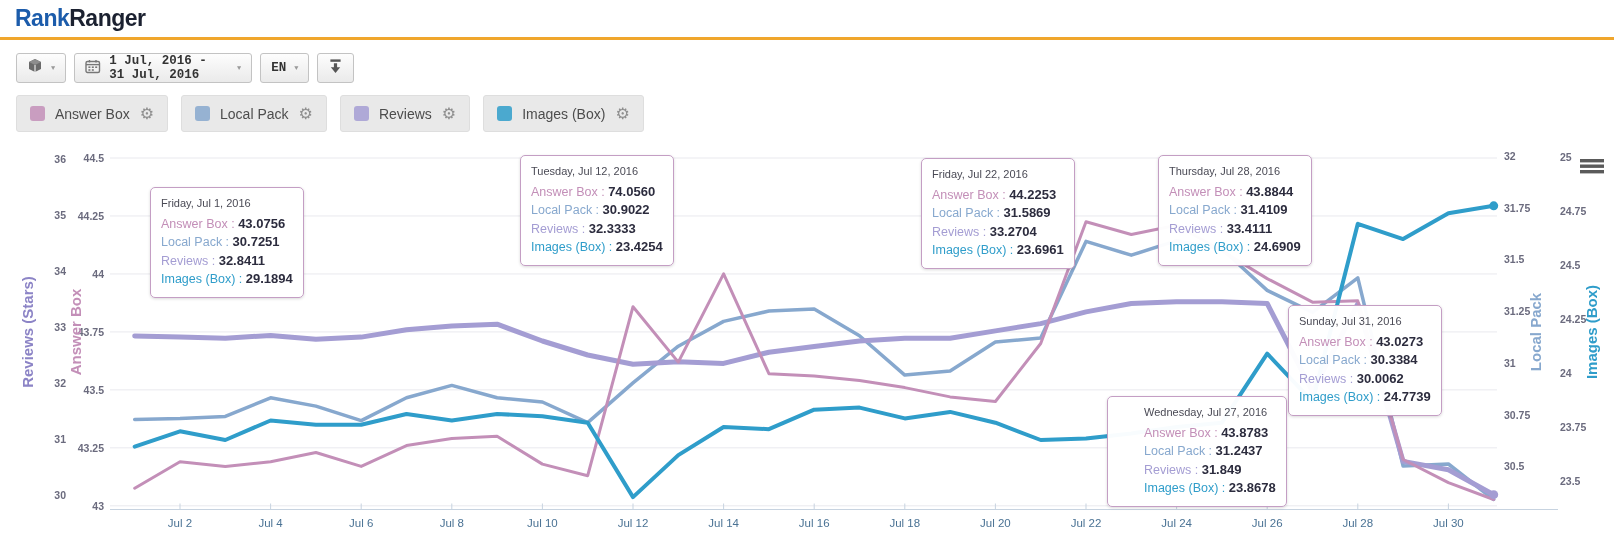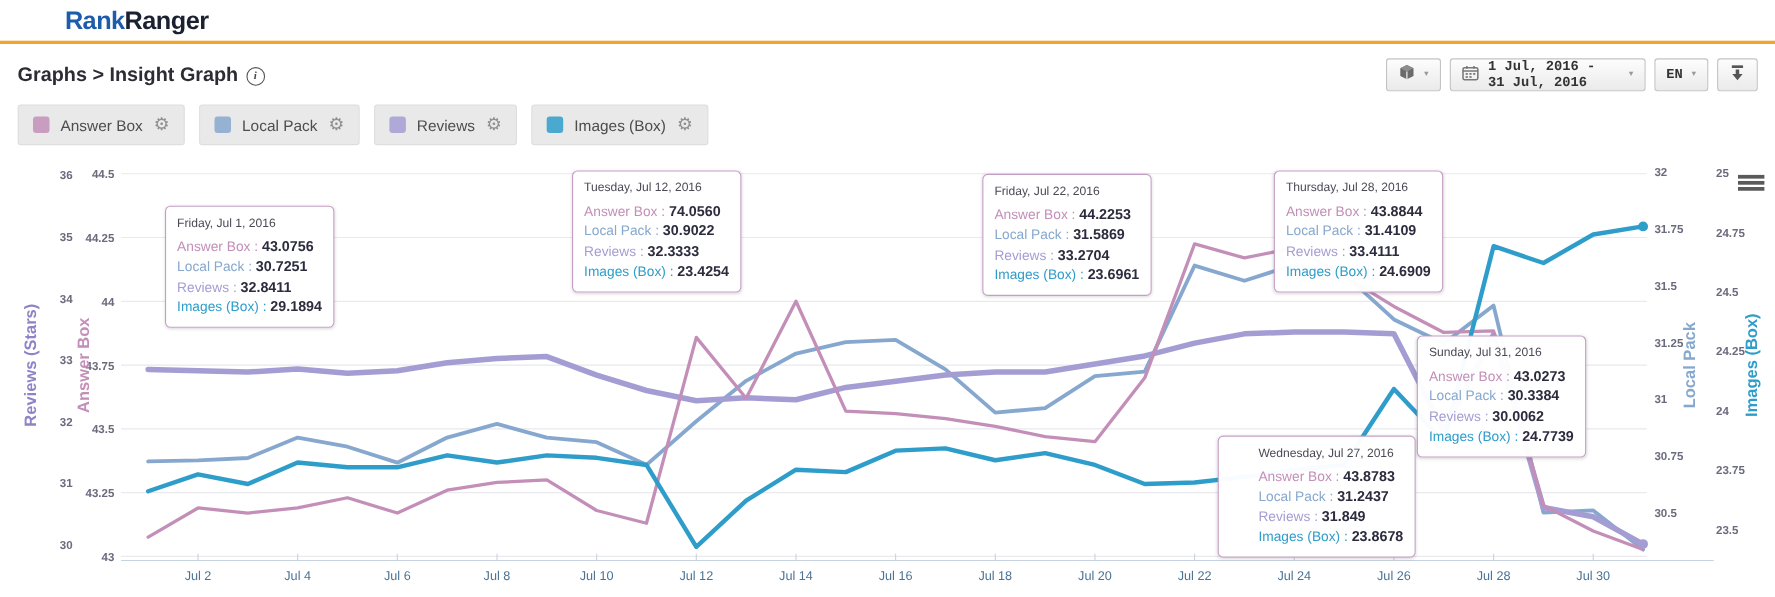--- a/index.html
+++ b/index.html
@@ -1,20 +1,20 @@
 <!DOCTYPE html>
 <html><head>
 <meta charset="utf-8">
 <style>
   html,body{margin:0;padding:0;}
   body{width:1614px;height:543px;overflow:hidden;background:#fff;
        font-family:"Liberation Sans",sans-serif;-webkit-font-smoothing:antialiased;}
   
   .app-header{height:37px;border-bottom:3px solid #f0a62c;display:flex;align-items:center;padding-left:15px;background:#fff;}
-  .logo{font-size:23px;font-weight:bold;letter-spacing:-.5px;margin-left:44px;}
+  .logo{font-size:23px;font-weight:bold;letter-spacing:-.5px;}
   .logo .p1{color:#1c5cab;}
   .logo .p2{color:#1b2130;}
   
   .nav-row{display:flex;justify-content:space-between;align-items:center;padding:13px 16px 4px 16px;}
   .breadcrumb{font-size:18px;font-weight:bold;color:#2c2c35;display:flex;align-items:center;gap:7px;}
   .info-icon{width:15px;height:15px;border:1.4px solid #555;border-radius:50%;font:italic bold 10px "Liberation Serif",serif;
              display:inline-flex;align-items:center;justify-content:center;color:#444;margin-top:2px;}
   .controls{display:flex;gap:8px;align-items:center;}
   .btn{height:30px;display:inline-flex;align-items:center;gap:8px;padding:0 10px;box-sizing:border-box;
        background:linear-gradient(#fdfdfd,#eaeaea);border:1px solid #c3c3c3;border-radius:3px;
@@ -40,24 +40,20 @@
 </head>
 <body>
 
 <header class="app-header">
   <div class="logo">
     <span class="p1">Rank</span><span class="p2">Ranger</span>
   </div>
 </header>
 
 <div class="nav-row">
-  <div class="breadcrumb">
-    <span>Graphs &gt; Insight Graph</span>
-    <span class="info-icon">i</span>
-  </div>
   <div class="controls">
     <button class="btn">
       <span>
         <svg width="16" height="16" viewBox="0 0 16 16">
             <path d="M8 1 14 4v7L8 14 2 11V4Z" fill="#6a6a6a"></path>
             <path d="M8 1 14 4 8 7 2 4Z" fill="#8d8d8d"></path>
             <path d="M8 7v7" stroke="#fff" stroke-width="1"></path>
           </svg>
       </span>
       <span class="caret">▼</span>
@@ -206,21 +202,21 @@
       <div class="tt-row"><span style="color: rgb(164, 157, 211);">Reviews : </span><span class="tt-val">32.8411</span></div>
       <div class="tt-row"><span style="color: rgb(47, 157, 202);">Images (Box) : </span><span class="tt-val">29.1894</span></div>
     </div>
     <div class="tooltip" style="left: 520px; top: 17px;">
       <div class="tt-title">Tuesday, Jul 12, 2016</div>
       <div class="tt-row"><span style="color: rgb(195, 143, 184);">Answer Box : </span><span class="tt-val">74.0560</span></div>
       <div class="tt-row"><span style="color: rgb(135, 168, 206);">Local Pack : </span><span class="tt-val">30.9022</span></div>
       <div class="tt-row"><span style="color: rgb(164, 157, 211);">Reviews : </span><span class="tt-val">32.3333</span></div>
       <div class="tt-row"><span style="color: rgb(47, 157, 202);">Images (Box) : </span><span class="tt-val">23.4254</span></div>
     </div>
-    <div class="tooltip" style="left: 893px; top: 20px;">
+    <div class="tooltip" style="left: 921px; top: 20px;">
       <div class="tt-title">Friday, Jul 22, 2016</div>
       <div class="tt-row"><span style="color: rgb(195, 143, 184);">Answer Box : </span><span class="tt-val">44.2253</span></div>
       <div class="tt-row"><span style="color: rgb(135, 168, 206);">Local Pack : </span><span class="tt-val">31.5869</span></div>
       <div class="tt-row"><span style="color: rgb(164, 157, 211);">Reviews : </span><span class="tt-val">33.2704</span></div>
       <div class="tt-row"><span style="color: rgb(47, 157, 202);">Images (Box) : </span><span class="tt-val">23.6961</span></div>
     </div>
     <div class="tooltip" style="left: 1158px; top: 17px;">
       <div class="tt-title">Thursday, Jul 28, 2016</div>
       <div class="tt-row"><span style="color: rgb(195, 143, 184);">Answer Box : </span><span class="tt-val">43.8844</span></div>
       <div class="tt-row"><span style="color: rgb(135, 168, 206);">Local Pack : </span><span class="tt-val">31.4109</span></div>

